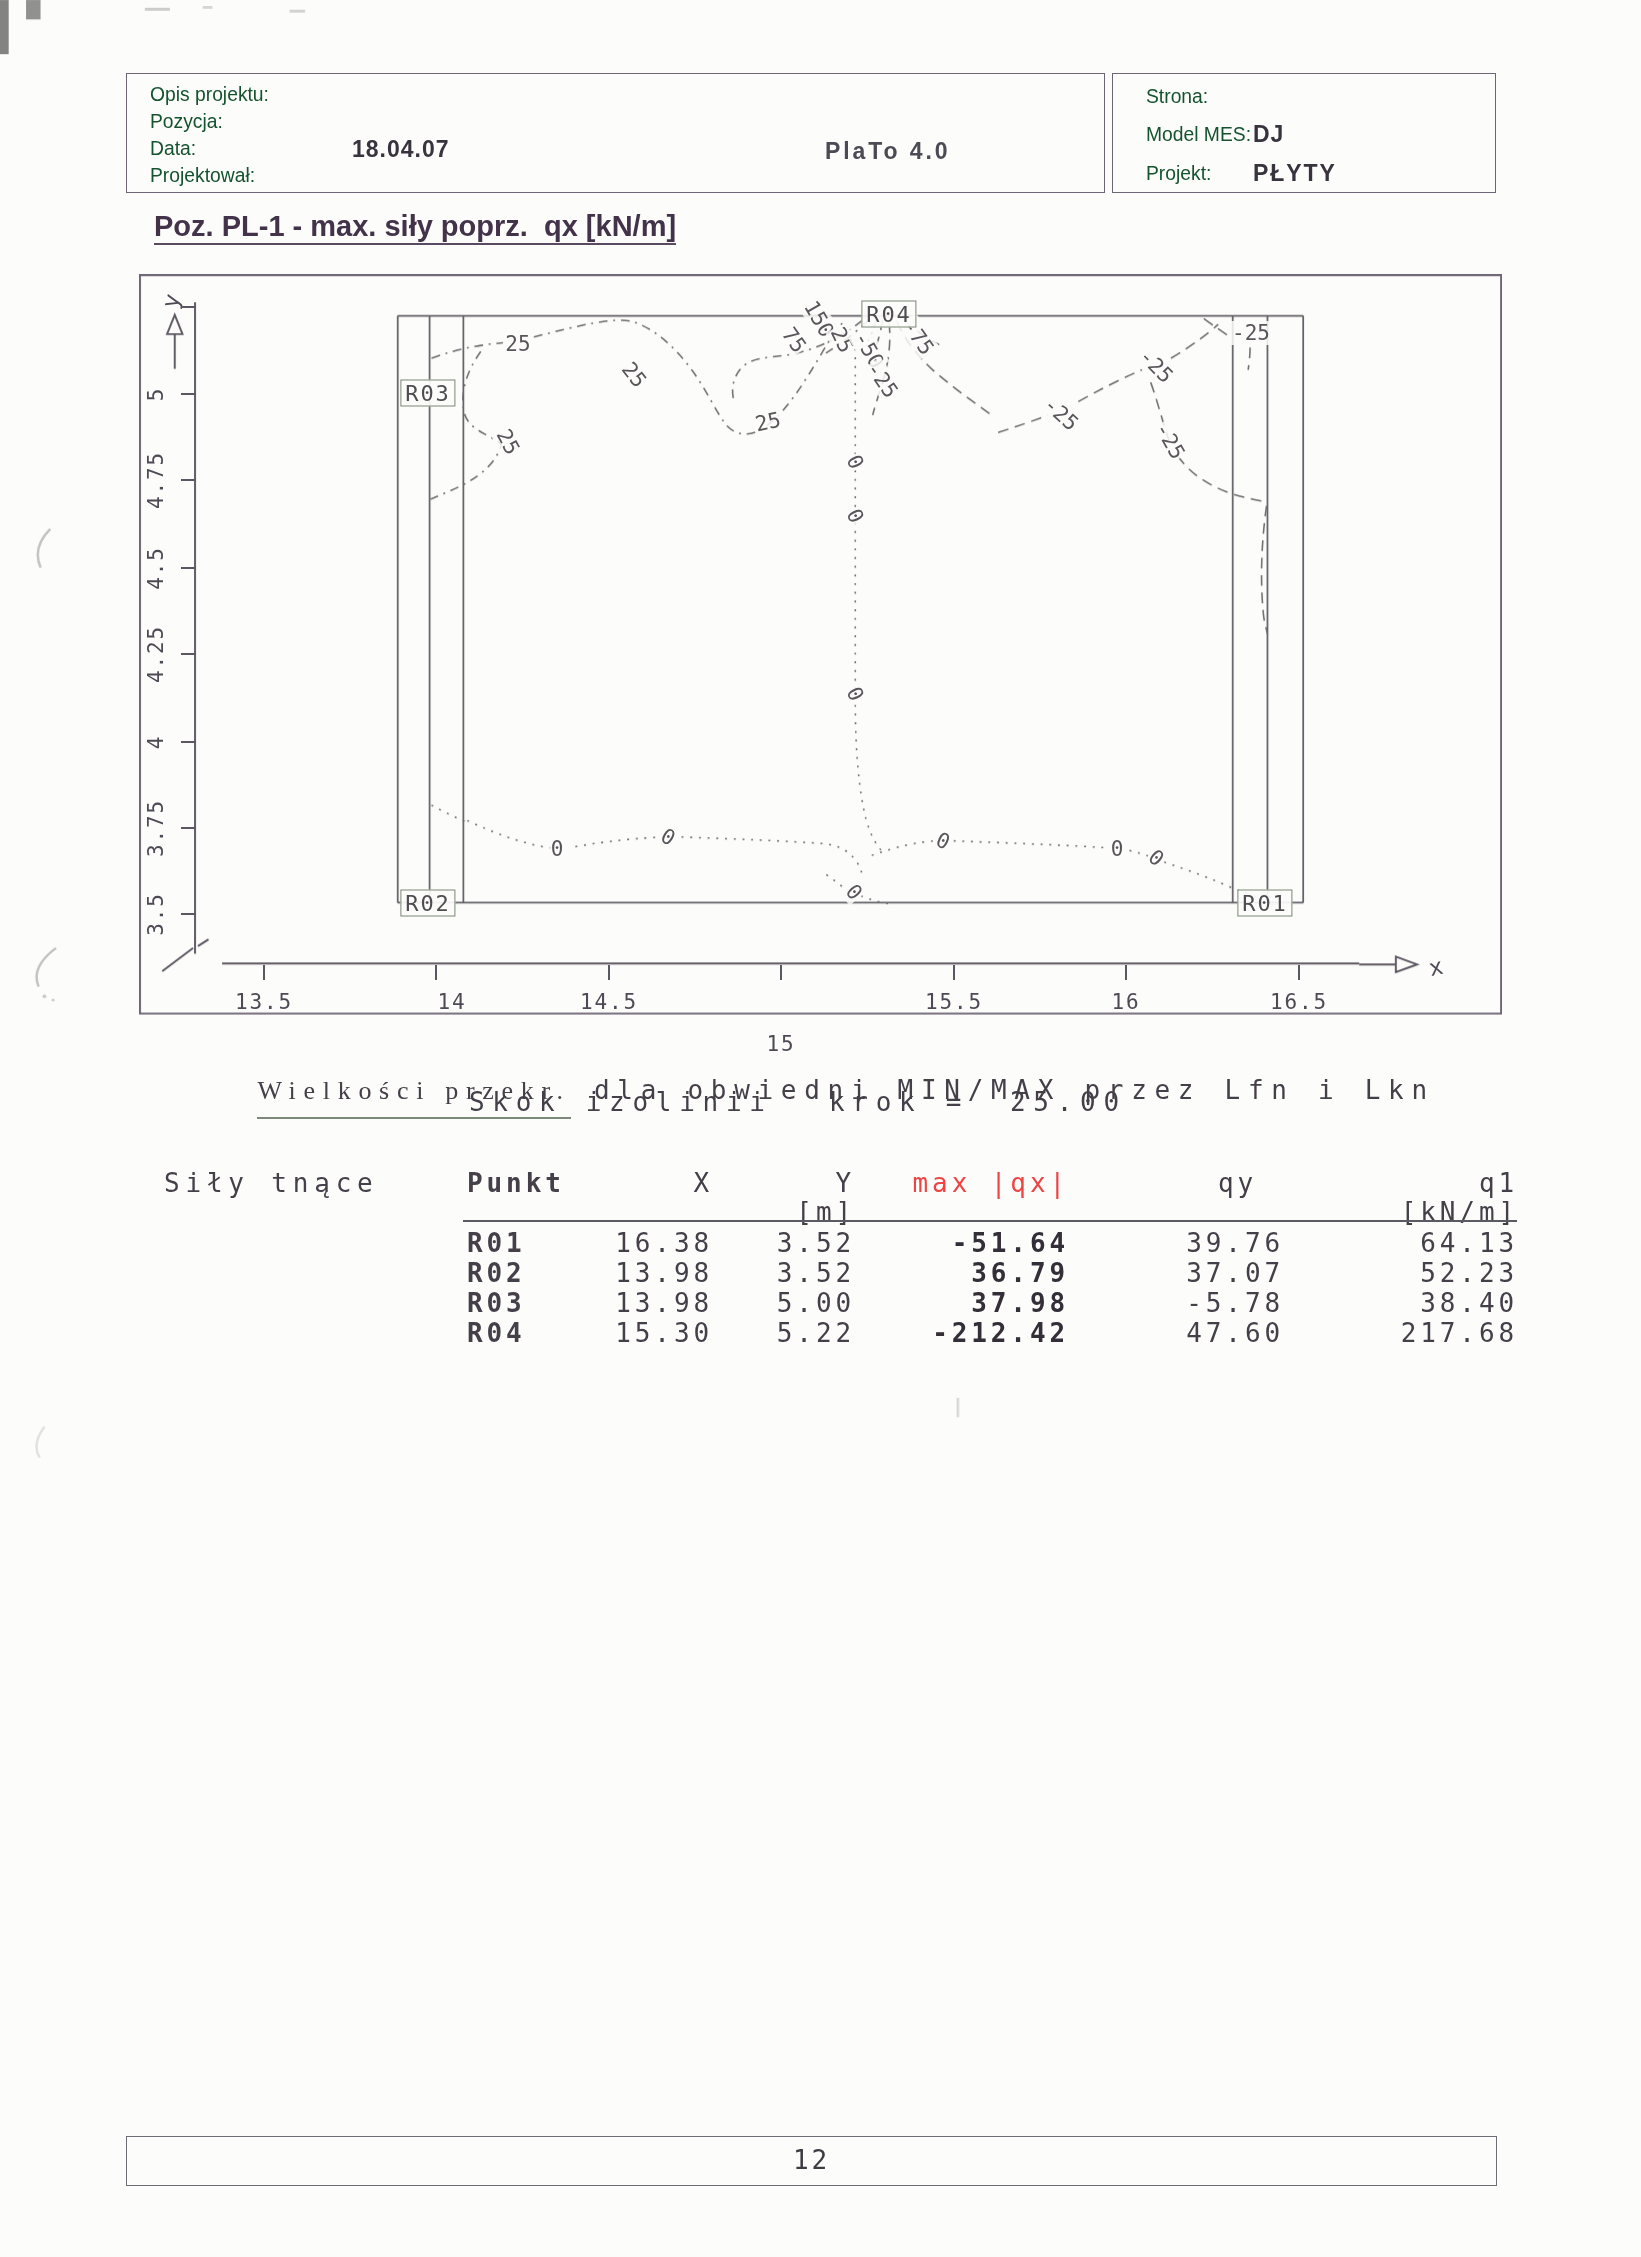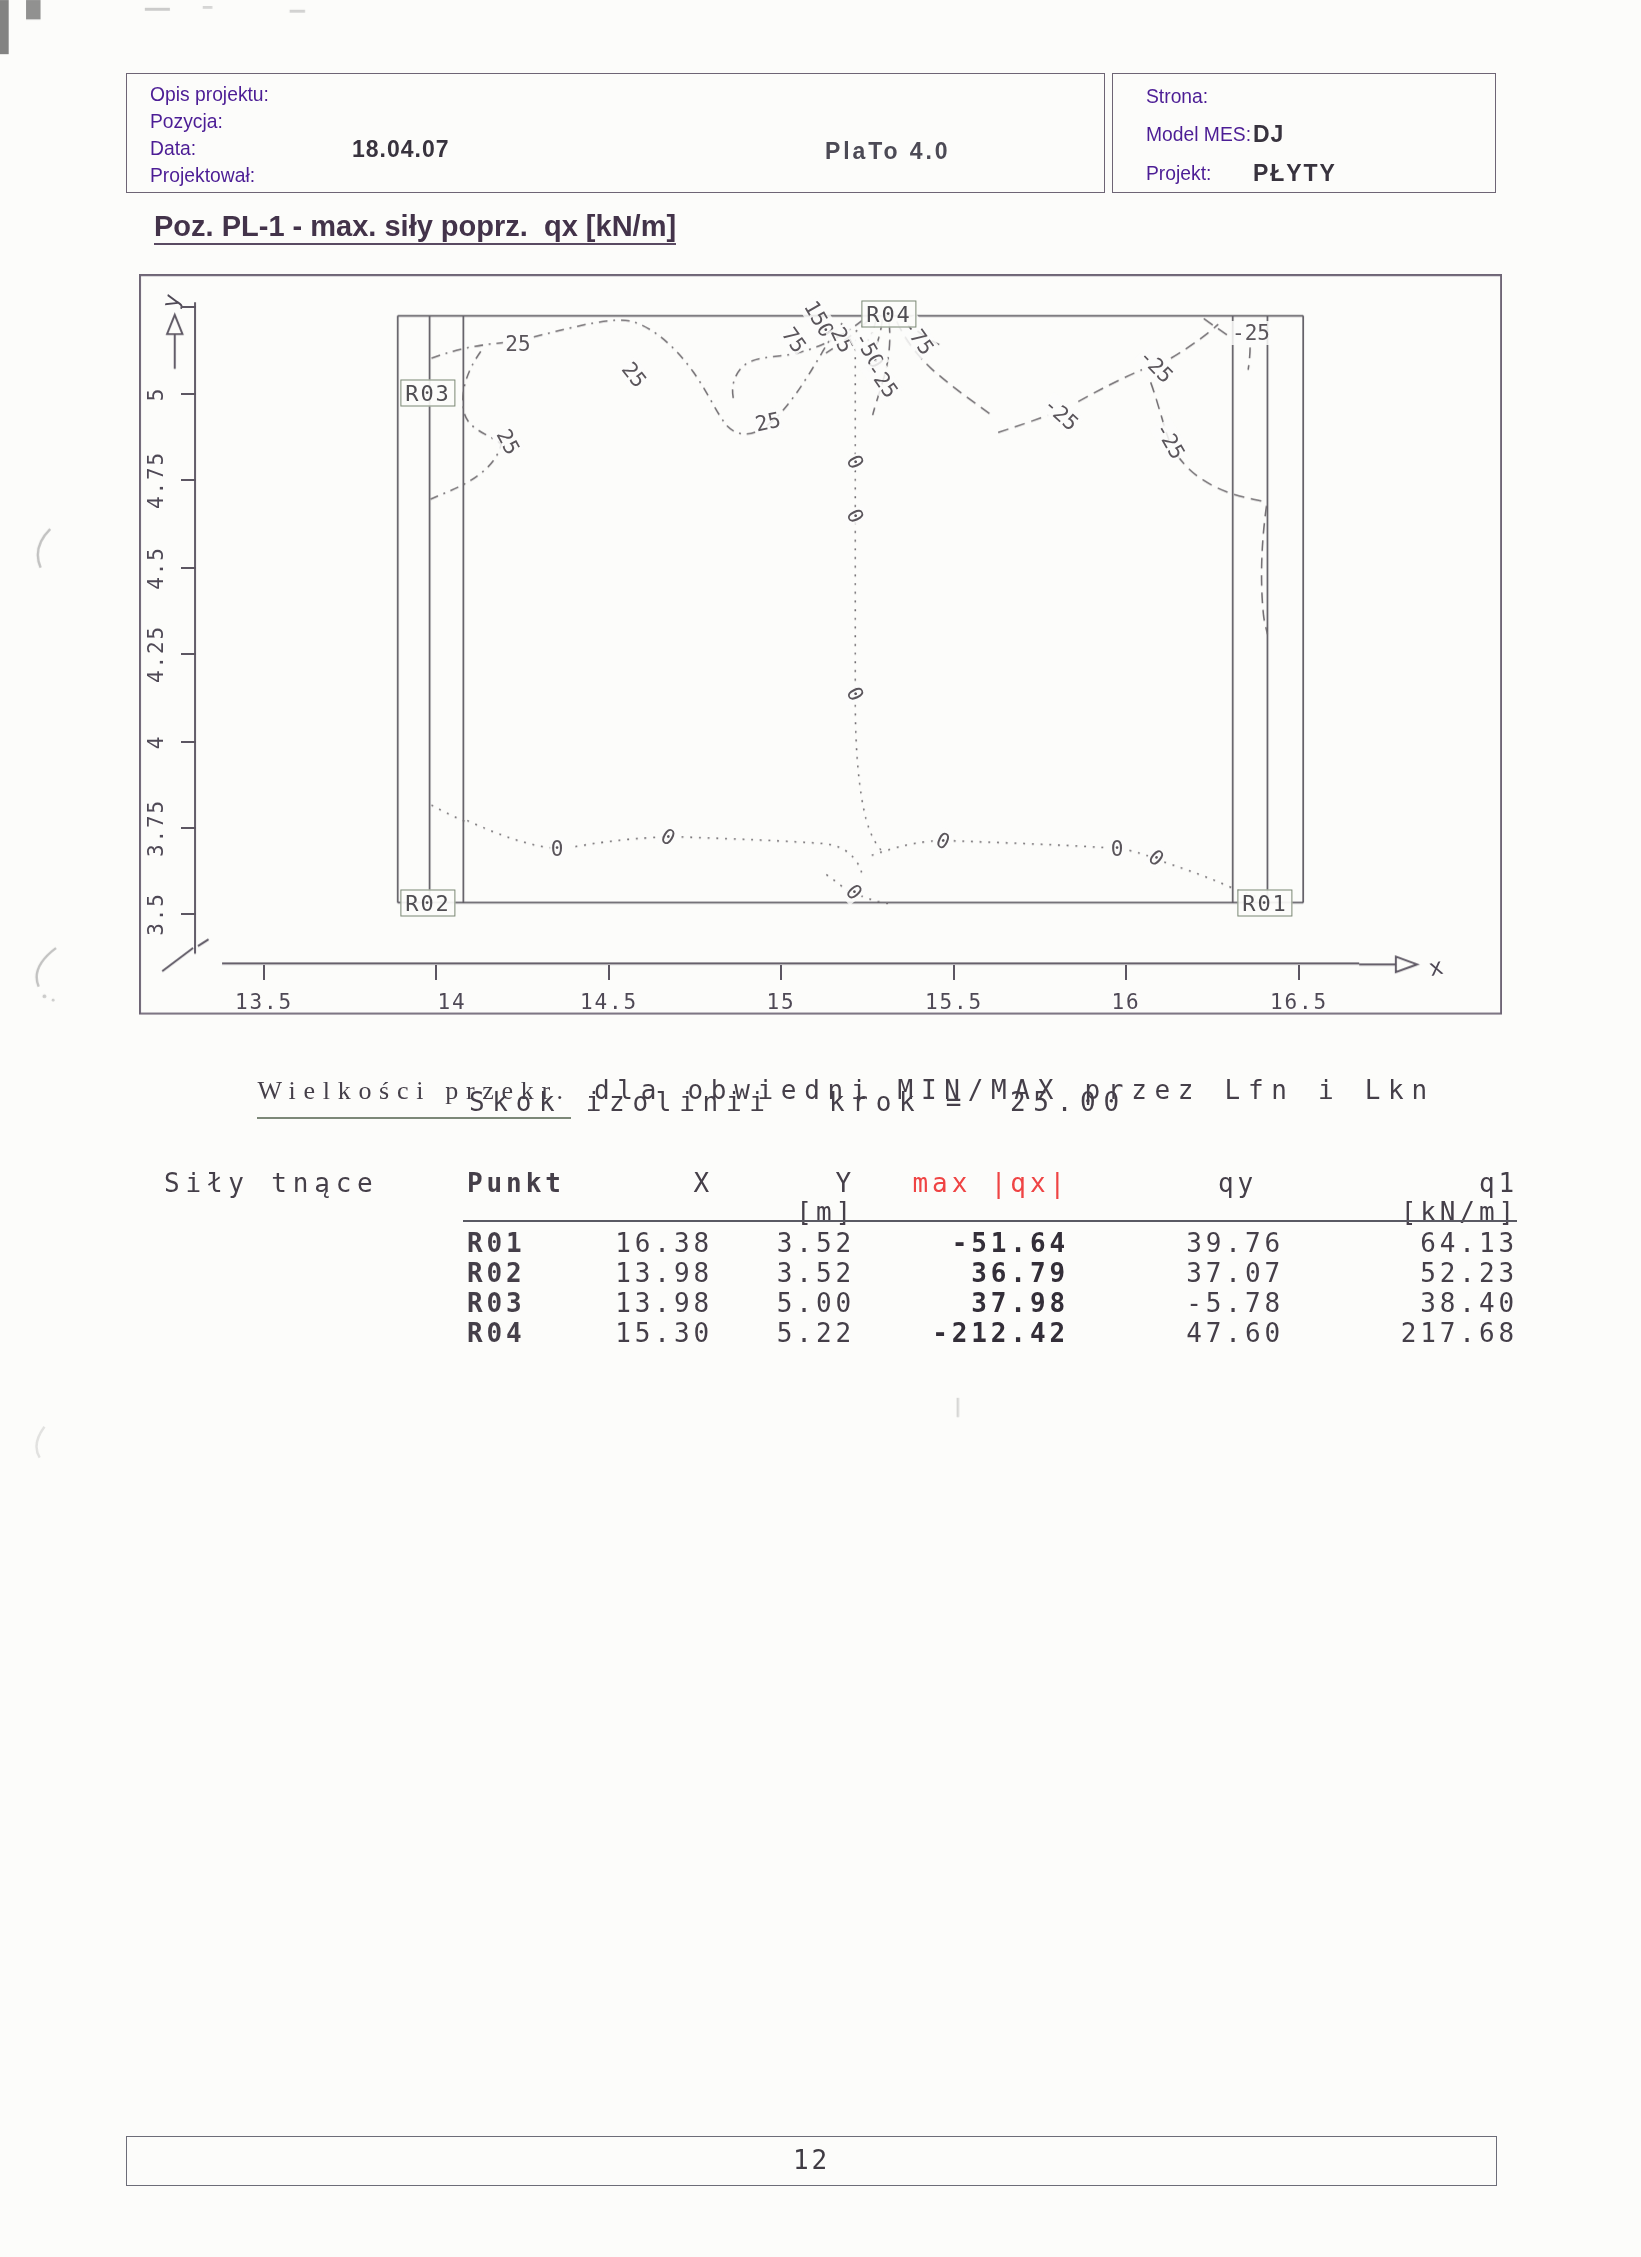--- a/index.html
+++ b/index.html
@@ -3,21 +3,21 @@
 <meta charset="utf-8">
 <style>
   html,body{margin:0;padding:0;background:#e8e8e6;}
   .page{position:relative;width:1641px;height:2257px;margin:0 auto;background:#fcfcfa;overflow:hidden;
         font-family:"Liberation Sans",sans-serif;color:#4a424e;}
   .abs{position:absolute;}
   svg.art{position:absolute;left:0;top:0;}
 
   
   .hbox{position:absolute;border:1.9px solid #6e6575;background:transparent;}
-  .hrow{position:absolute;left:23px;font-size:19.3px;color:#4c1d95;white-space:pre;}
+  .hrow{position:absolute;left:23px;font-size:19.3px;color:#14532d;white-space:pre;}
   .hval{position:absolute;font-size:23px;font-weight:bold;color:#38333e;letter-spacing:1px;white-space:pre;}
   .plato{position:absolute;font-size:23px;font-weight:bold;letter-spacing:2.9px;color:#4c4a55;}
 
   .title{position:absolute;left:154px;top:210px;font-size:29px;font-weight:bold;color:#43334a;
          border-bottom:2.9px solid #5a4a62;padding-bottom:0;white-space:pre;}
 
   
   .ytick{position:absolute;left:181px;width:15.4px;height:1.9px;background:#5c5662;}
   .xtick{position:absolute;top:965px;width:1.9px;height:15.4px;background:#5c5662;}
   .ylab{position:absolute;left:156px;font-family:"DejaVu Sans Mono",monospace;font-size:21px;letter-spacing:1.9px;
@@ -179,21 +179,21 @@
       <div class="ylab" style="top: 828px;">3.75</div>
       <div class="ytick" style="top: 913px;"></div>
       <div class="ylab" style="top: 914px;">3.5</div>
       <div class="xtick" style="left: 263px;"></div>
       <div class="xlab" style="left: 264px;">13.5</div>
       <div class="xtick" style="left: 435px;"></div>
       <div class="xlab" style="left: 452px;">14</div>
       <div class="xtick" style="left: 608px;"></div>
       <div class="xlab" style="left: 609px;">14.5</div>
       <div class="xtick" style="left: 780px;"></div>
-      <div class="xlab" style="left: 781px;">15</div>
+      <div class="xlab" style="left: 781px; margin-top: 42px;">15</div>
       <div class="xtick" style="left: 953px;"></div>
       <div class="xlab" style="left: 954px;">15.5</div>
       <div class="xtick" style="left: 1125px;"></div>
       <div class="xlab" style="left: 1126px;">16</div>
       <div class="xtick" style="left: 1298px;"></div>
       <div class="xlab" style="left: 1299px;">16.5</div>
       <div class="clabel" style="left: 518px; top: 344px; transform: translate(-50%, -50%) rotate(0deg);">25</div>
       <div class="clabel" style="left: 634px; top: 375px; transform: translate(-50%, -50%) rotate(52deg);">25</div>
       <div class="clabel" style="left: 508px; top: 442px; transform: translate(-50%, -50%) rotate(62deg);">25</div>
       <div class="clabel" style="left: 768px; top: 422px; transform: translate(-50%, -50%) rotate(-12deg);">25</div>

